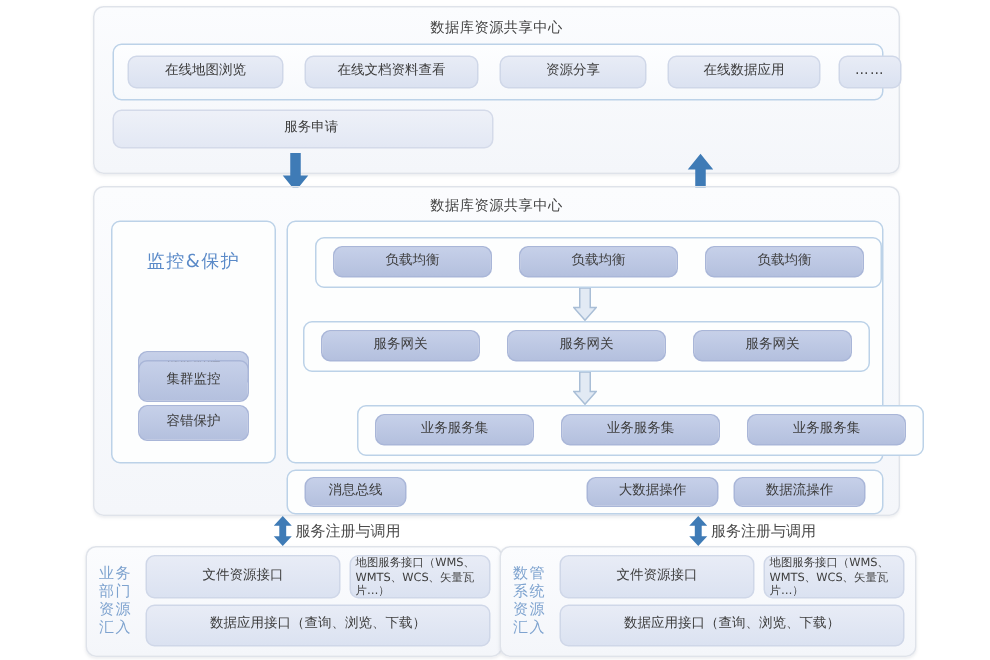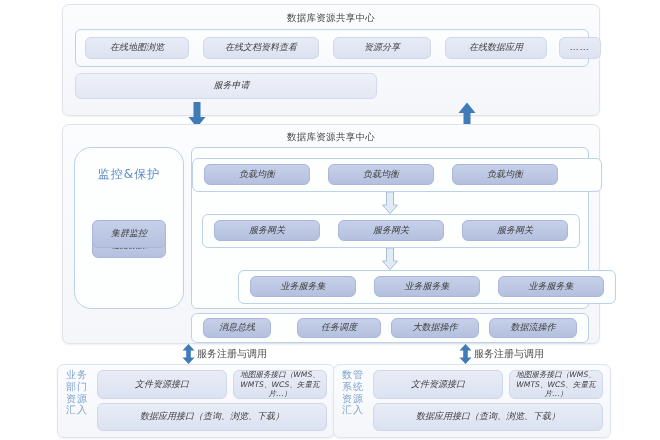--- a/index.html
+++ b/index.html
@@ -35,27 +35,26 @@
     border-radius:6px;
   }
   .inner-frame.soft{
     background:linear-gradient(180deg,#fdfeff 0%,#f7f9fc 100%);
   }
 
   
   .chip{
     position:absolute;
     display:flex;align-items:center;justify-content:center;
-    text-align:center;
+    text-align:left;
     border-radius:6px;
     font-size:9px;
     line-height:1.25;
     color:#3d3d3d;
     box-sizing:border-box;
-    font-style:italic;
   }
   .chip.light{
     background:linear-gradient(180deg,#e8ecf6 0%,#dbe2f1 100%);
     border:1px solid #cfd7e8;
   }
   .chip.mid{
     background:linear-gradient(180deg,#c6d0e9 0%,#b4c0de 100%);
     border:1px solid #a9b6d8;
   }
   .chip.pale{
@@ -71,21 +70,21 @@
     text-align:center;
     font-size:12px;
     color:#5a8ac8;
     letter-spacing:1px;
   }
 
   
   .vlabel{
     position:absolute;
     display:flex;flex-direction:column;
-    align-items:center;
+    align-items:center;justify-content:center;
     font-size:10px;
     color:#7ea3cf;
     line-height:1.18;
     letter-spacing:1px;
   }
   .vlabel span{display:block;}
 
   
   .arrow{position:absolute;}
   .arrow svg{display:block;}
@@ -105,46 +104,47 @@
     <div class="panel-title" style="top:7px;">数据库资源共享中心</div>
 
     <div class="inner-frame soft" style="left:12px;top:24px;width:512px;height:36px;">
       <div class="chip light" style="left:9px;top:7px;width:104px;height:22px;">在线地图浏览</div>
       <div class="chip light" style="left:257px;top:7px;width:98px;height:22px;">资源分享</div>
       <div class="chip light" style="left:127px;top:7px;width:116px;height:22px;">在线文档资料查看</div>
       <div class="chip light" style="left:369px;top:7px;width:102px;height:22px;">在线数据应用</div>
       <div class="chip light" style="left:483px;top:7px;width:42px;height:22px;font-size:9px;letter-spacing:1px;">……</div>
     </div>
 
-    <div class="chip pale" style="left:12px;top:68px;width:302px;height:26px;padding-left:11px;">服务申请</div>
+    <div class="chip pale" style="left:12px;top:68px;width:254px;height:26px;padding-left:11px;">服务申请</div>
   </div>
 
   <div class="arrow" style="left:188px;top:102px;">
     <svg width="18" height="26" viewBox="0 0 18 26">
       <path d="M5.5 0 H12.5 V15 H17.5 L9 25.5 L0.5 15 H5.5 Z" fill="#3f7bb6"></path>
     </svg>
   </div>
   <div class="arrow" style="left:458px;top:102px;">
     <svg width="18" height="26" viewBox="0 0 18 26">
       <path d="M9 0.5 L17.5 11 H12.5 V26 H5.5 V11 H0.5 Z" fill="#3f7bb6"></path>
     </svg>
   </div>
 
   <div class="outer-panel" style="left:62px;top:124px;width:536px;height:218px;">
     <div class="panel-title" style="top:6px;">数据库资源共享中心</div>
 
-    <div class="inner-frame" style="left:11px;top:22px;width:108px;height:160px;border-radius:17px;">
+    <div class="inner-frame" style="left:11px;top:22px;width:108px;height:160px;">
       <div class="mon-title" style="top:18px;">监控&amp;保护</div>
       <div class="chip mid" style="left:17px;top:58px;width:74px;height:24px;margin-top:28px;">链路跟踪</div>
-      <div class="chip mid" style="left:17px;top:72px;width:74px;height:28px;">集群监控</div>
+      <div class="chip mid" style="left:17px;top:92px;width:74px;height:28px;">集群监控</div>
+      <div class="chip mid" style="left:17px;top:122px;width:74px;height:24px;">容错保护</div>
     </div>
 
     <div class="inner-frame" style="left:128px;top:22px;width:396px;height:160px;">
 
-      <div class="inner-frame" style="left:0;top:10px;width:376px;height:32px;padding-left:32px;">
+      <div class="inner-frame" style="left:18px;top:10px;width:376px;height:32px;">
         <div class="chip mid" style="left:11px;top:5px;width:106px;height:21px;">负载均衡</div>
         <div class="chip mid" style="left:135px;top:5px;width:106px;height:21px;">负载均衡</div>
         <div class="chip mid" style="left:259px;top:5px;width:106px;height:21px;">负载均衡</div>
       </div>
 
       <div class="arrow" style="left:190px;top:44px;">
         <svg width="16" height="22" viewBox="0 0 16 22">
           <path d="M4.5 0 H11.5 V13 H15.5 L8 21.5 L0.5 13 H4.5 Z" fill="#e2eaf4" stroke="#a9bed6" stroke-width="1"></path>
         </svg>
       </div>
@@ -163,21 +163,20 @@
 
       <div class="inner-frame" style="left:10px;top:122px;width:376px;height:32px;margin-left:36px;">
         <div class="chip mid" style="left:11px;top:5px;width:106px;height:21px;">业务服务集</div>
         <div class="chip mid" style="left:135px;top:5px;width:106px;height:21px;">业务服务集</div>
         <div class="chip mid" style="left:259px;top:5px;width:106px;height:21px;">业务服务集</div>
       </div>
     </div>
 
     <div class="inner-frame" style="left:128px;top:188px;width:396px;height:28px;">
       <div class="chip mid" style="left:11px;top:4px;width:68px;height:20px;">消息总线</div>
-      <div class="chip mid" style="left:105px;top:4px;width:84px;height:20px;">任务调度</div>
       <div class="chip mid" style="left:199px;top:4px;width:88px;height:20px;">大数据操作</div>
       <div class="chip mid" style="left:297px;top:4px;width:88px;height:20px;">数据流操作</div>
     </div>
   </div>
 
   <div class="arrow" style="left:182px;top:344px;">
     <svg width="13" height="20" viewBox="0 0 13 20">
       <path d="M6.5 0 L12.5 6.5 H8.8 V13.5 H12.5 L6.5 20 L0.5 13.5 H4.2 V6.5 H0.5 Z" fill="#3f7bb6"></path>
     </svg>
   </div>

